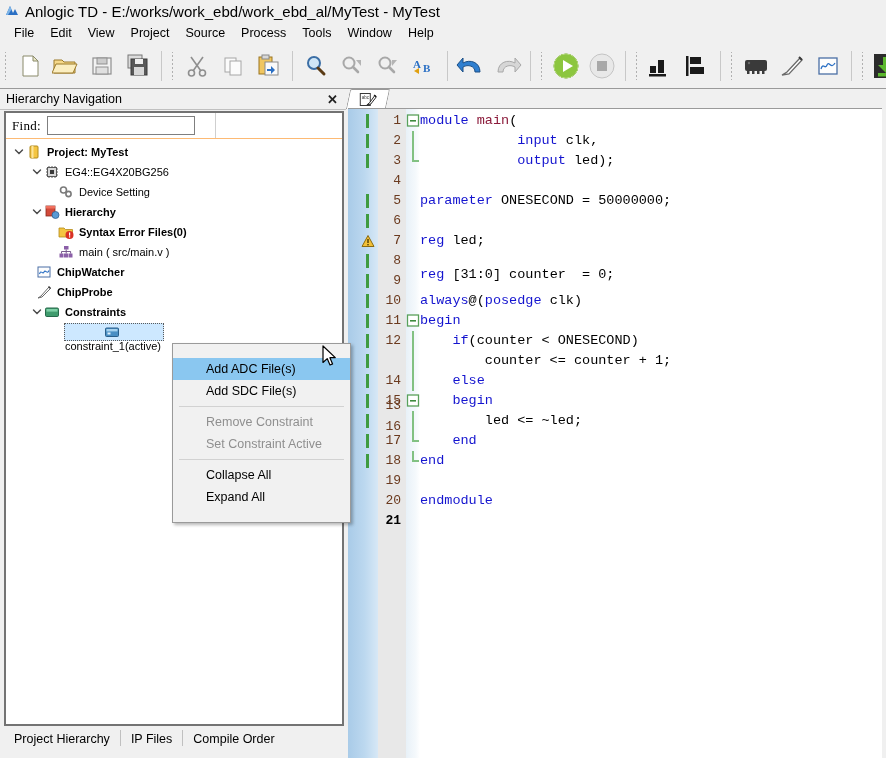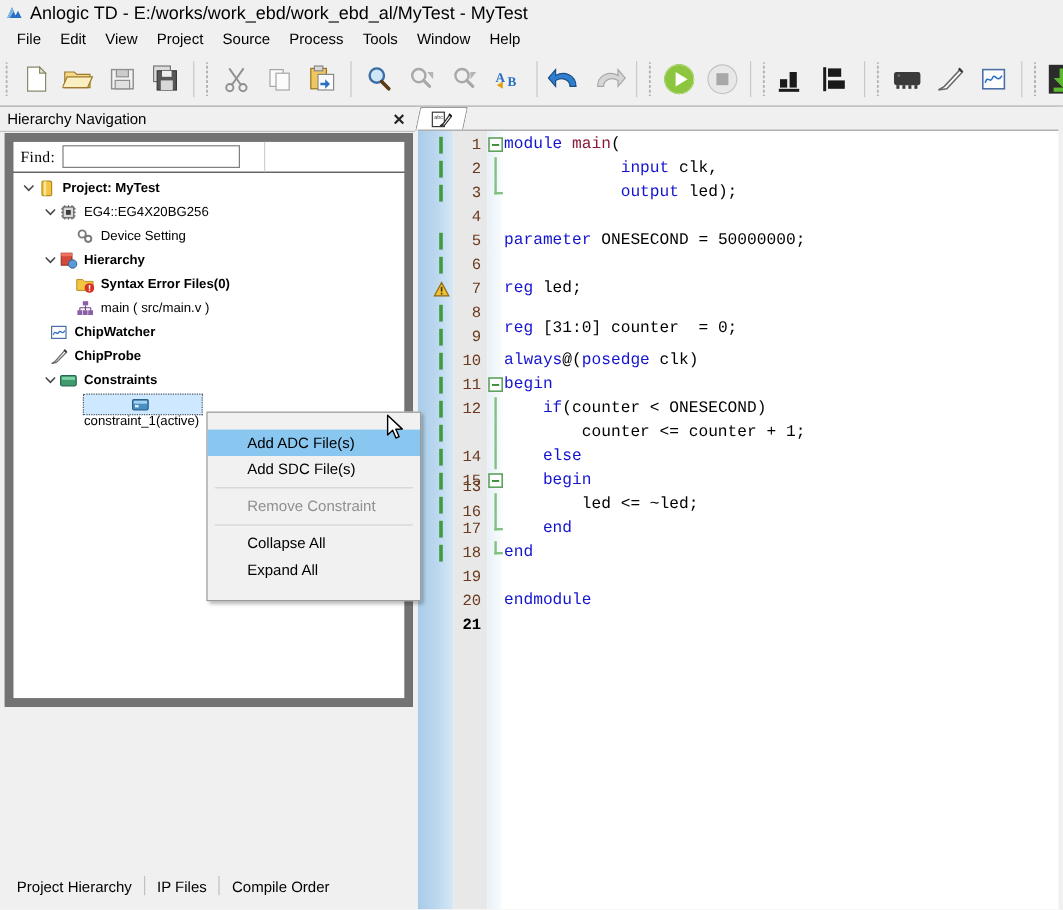--- a/index.html
+++ b/index.html
@@ -68,23 +68,23 @@
     border-bottom: 1px solid #c0c0c0;
   }
   #hier-title .t {
     font-size: 12.5px; color: #000;
   }
   #hier-title .x {
     font-size: 13px; color: #222; font-weight: bold; cursor: default;
     line-height: 1; padding: 0 2px;
   }
   #hier-body {
-    position: absolute; left: 4px; top: 22px; width: 340px; height: 478px;
-    background: #404040;
-    border: 7px solid #737373;
+    position: absolute; left: 4px; top: 22px; width: 340px; height: 615px;
+    background: #fdba74;
+    border: 2px solid #737373;
     overflow: hidden;
   }
   #find-row {
     position: absolute; left: 0; top: 0; width: 338px; height: 25px;
     display: flex; align-items: center; padding-left: 6px;
     background: #fff;
   }
   #find-label {
     font-family: "Liberation Serif", serif;
     font-size: 13px; color: #000; margin-right: 6px; letter-spacing: 0.3px;
@@ -721,20 +721,21 @@
     </div>
   </div>
 
   <div id="right-sliver"></div>
 
   <div id="ctxmenu">
     <div class="mi hl">Add ADC File(s)</div>
     <div class="mi">Add SDC File(s)</div>
     <div class="msep"></div>
     <div class="mi dis">Remove Constraint</div>
+    <div class="mi dis">Set Constraint Active</div>
     <div class="msep"></div>
     <div class="mi">Collapse All</div>
     <div class="mi">Expand All</div>
   </div>
 
   <div id="cursor">
     <svg width="18" height="24" viewBox="0 0 18 24">
       <path d="M1 1 L1 17.5 L5.2 13.6 L8 20 L10.6 18.9 L7.9 12.7 L13.3 12.6 Z" fill="#ffffff" stroke="#000000" stroke-width="1.2" stroke-linejoin="round"></path>
     </svg>
   </div>

